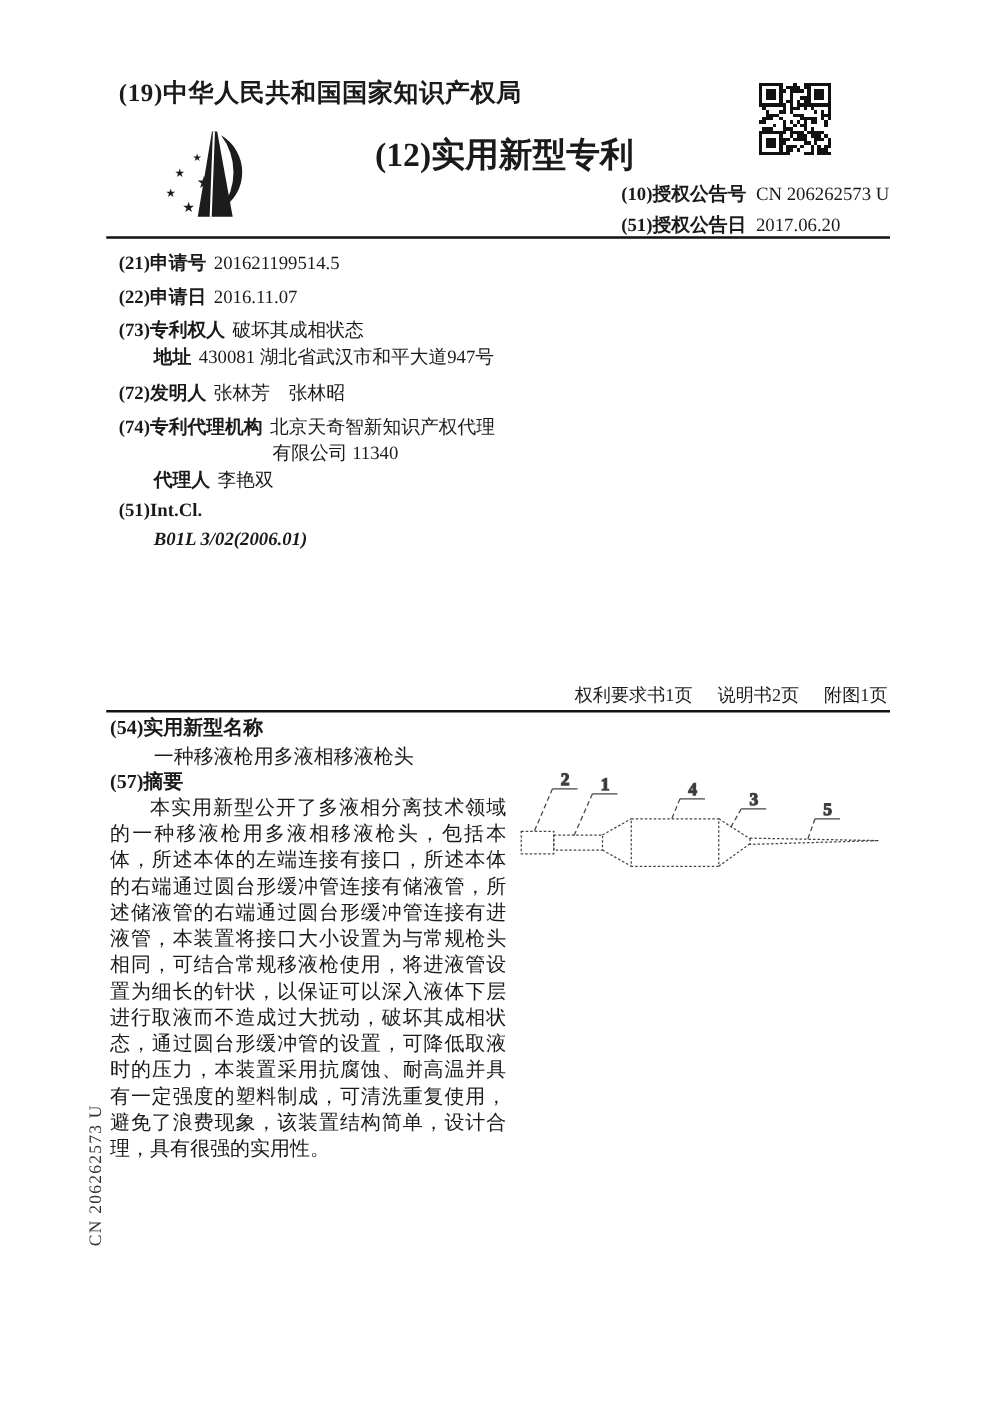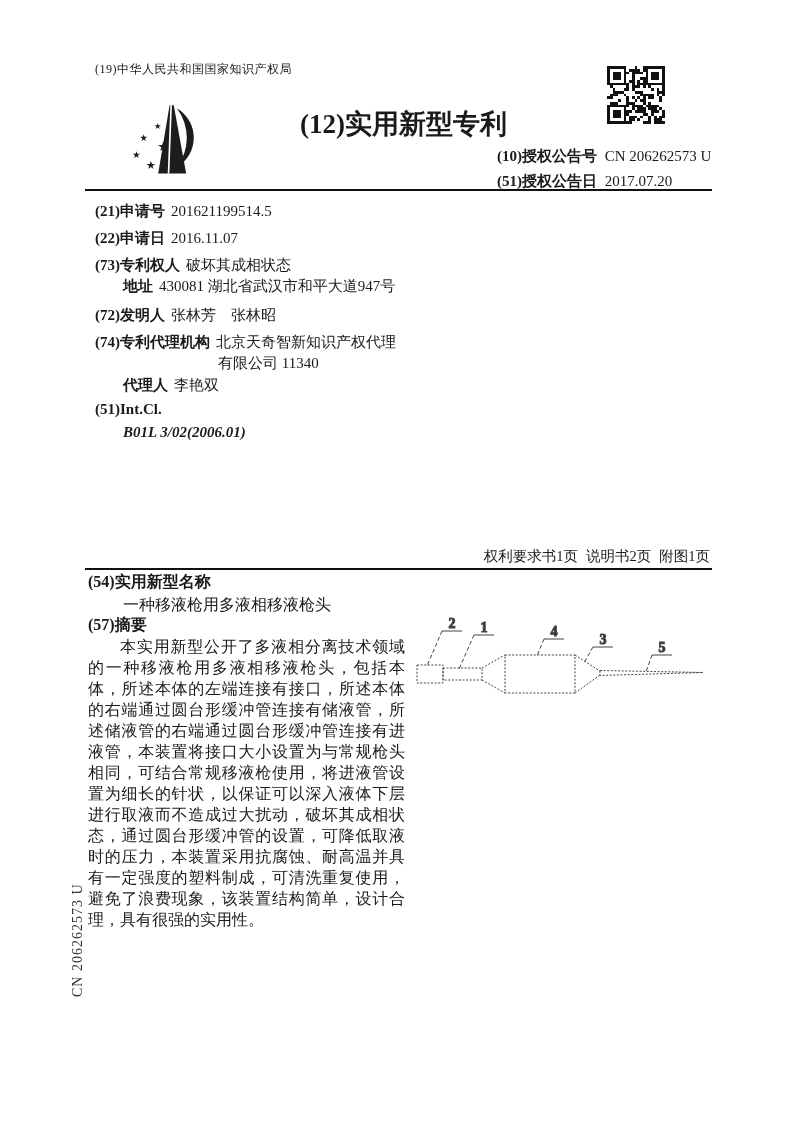--- a/index.html
+++ b/index.html
@@ -8,22 +8,22 @@
   .page {
     position: relative;
     width: 800px;
     height: 1131px;
     background: #ffffff;
     overflow: hidden;
   }
   .office-line {
     position: absolute;
     left: 95px; top: 61px;
-    font-size: 12px;
-    font-weight: normal;
+    font-size: 20px;
+    font-weight: bold;
     letter-spacing: 0.5px;
   }
   .logo {
     position: absolute;
     left: 123px; top: 101px;
     width: 88px; height: 88px;
   }
   .doc-type {
     position: absolute;
     left: 300px; top: 106px;
@@ -59,21 +59,21 @@
   .biblio .row { position: absolute; white-space: nowrap; line-height: 17px; }
   .biblio .lbl { font-weight: bold; margin-right: 6px; }
   .biblio .ind1 { padding-left: 28px; }
   .biblio .ind2 { padding-left: 123px; }
   .intcl-val { font-style: italic; font-weight: bold; }
   .pages-nav {
     position: absolute;
     top: 547px;
     right: 90px;
     display: flex;
-    gap: 8px;
+    gap: 20px;
     font-size: 14.5px;
   }
   .sec54 { position: absolute; left: 88px; font-size: 16px; }
   .sec-label { font-weight: bold; }
   .utility-title { position: absolute; left: 123px; font-size: 16px; }
   .abstract {
     position: absolute;
     left: 88px; top: 636px;
     width: 317px;
     font-size: 16px;
@@ -137,21 +137,21 @@
 
   <div class="doc-type">(12)实用新型专利</div>
 
   <div class="pub-block">
     <div class="pub-row">
       <span class="lbl">(10)授权公告号</span>
       <span class="val">CN 206262573 U</span>
     </div>
     <div class="pub-row">
       <span class="lbl">(51)授权公告日</span>
-      <span class="val">2017.07.20</span>
+      <span class="val">2017.06.20</span>
     </div>
   </div>
 
   <div class="rule top"></div>
 
   <div class="biblio">
     <div class="row" style="top:3px">
       <span class="lbl">(21)申请号</span><span>201621199514.5</span>
     </div>
     <div class="row" style="top:30px">

